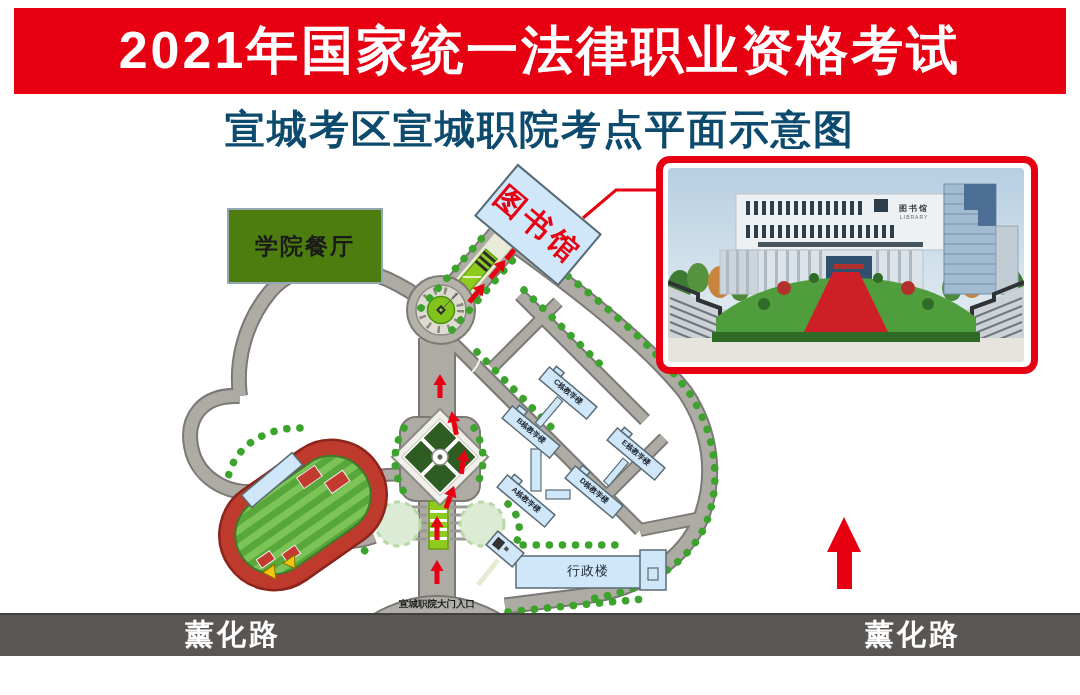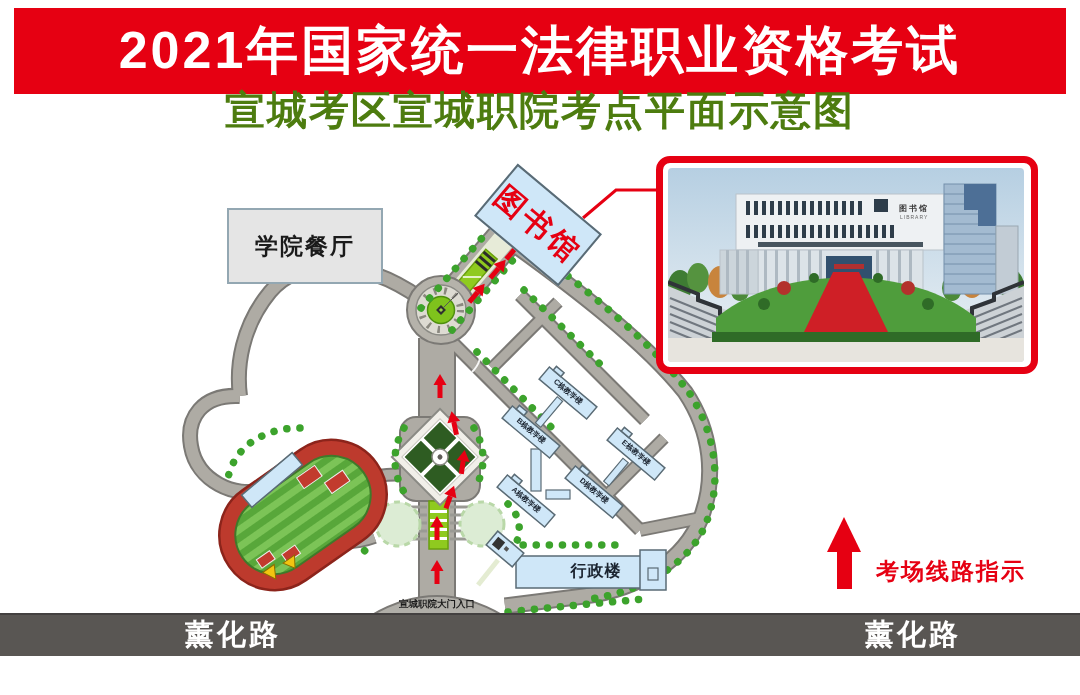--- a/index.html
+++ b/index.html
@@ -3,36 +3,36 @@
 <meta charset="utf-8">
 <style>
   html,body{margin:0;padding:0;background:#fff;}
   .page{position:relative;width:1080px;height:666px;background:#fff;overflow:hidden;
         font-family:"Liberation Sans","DejaVu Sans",sans-serif;}
   .abs{position:absolute;}
   
   .banner{left:14px;right:14px;top:8px;height:86px;background:#e60012;
           display:flex;align-items:center;justify-content:center;}
   .banner span{color:#fff;font-size:52px;font-weight:bold;letter-spacing:3px;white-space:nowrap;}
-  .subtitle{left:0;top:83px;width:100%;text-align:center;font-size:40px;font-weight:bold;
-            color:#4d7c0f;letter-spacing:2px;}
+  .subtitle{left:0;top:102px;width:100%;text-align:center;font-size:40px;font-weight:bold;
+            color:#0c4a6e;letter-spacing:2px;}
   
   .map-svg{left:0;top:0;width:1080px;height:695px;}
   
-  .cafeteria{left:227px;top:208px;width:152px;height:72px;background:#e5e5e5;
+  .cafeteria{left:227px;top:208px;width:152px;height:72px;background:#4d7c0f;
              border:2px solid #93a7b2;display:flex;align-items:center;justify-content:center;
              font-size:23px;font-weight:bold;color:#1a1a1a;letter-spacing:2px;}
   .library-box{left:538px;top:225px;width:106px;height:64px;background:#cfe7f8;
                border:2px solid #5a6b75;transform:translate(-50%,-50%) rotate(40deg);
                display:flex;align-items:center;justify-content:center;
                font-size:30px;font-weight:bold;color:#e60012;letter-spacing:4px;}
   .b-label{transform:translate(-50%,-50%) rotate(40deg);font-size:7.5px;font-weight:bold;
            color:#1b2430;white-space:nowrap;letter-spacing:0;}
-  .admin-label{transform:translate(-50%,-50%);font-size:16px;font-weight:bold;color:#1b2430;
-               white-space:nowrap;letter-spacing:1px;margin-left:8px;}
+  .admin-label{transform:translate(-50%,-50%);font-size:13px;font-weight:normal;color:#1b2430;
+               white-space:nowrap;letter-spacing:1px;}
   .gate-label{transform:translate(-50%,-50%);font-size:9.5px;font-weight:bold;color:#1a1a1a;
               white-space:nowrap;}
   
   .photo-frame{left:656px;top:156px;width:382px;height:218px;box-sizing:border-box;
                border:7px solid #e60012;border-radius:14px;background:#fff;padding:5px;}
   .photo-frame svg{display:block;border-radius:4px;}
   .photo-sign{left:236px;top:40px;font-size:8px;font-weight:bold;color:#3a3a3a;letter-spacing:2px;}
   .photo-sign-sub{left:237px;top:51px;font-size:5px;color:#666;letter-spacing:1px;}
   .caption{left:660px;top:377px;width:378px;text-align:center;font-size:22px;font-weight:bold;
            color:#0c4a9e;letter-spacing:1px;white-space:nowrap;}
@@ -433,19 +433,18 @@
       </g>
     </svg>
     <div class="abs photo-sign">图书馆</div>
     <div class="abs photo-sign-sub">LIBRARY</div>
   </div>
 
   <div class="abs route-arrow">
     <div class="head"></div>
     <div class="shaft"></div>
   </div>
-  <div class="abs route-label">考场线路指示</div>
 
   <div class="abs street-bar"></div>
   <div class="abs street-label" style="left:225px;top:635px;">薰化路</div>
   <div class="abs street-label" style="left:905px;top:635px;">薰化路</div>
 
 </div>
 
 </body></html>

